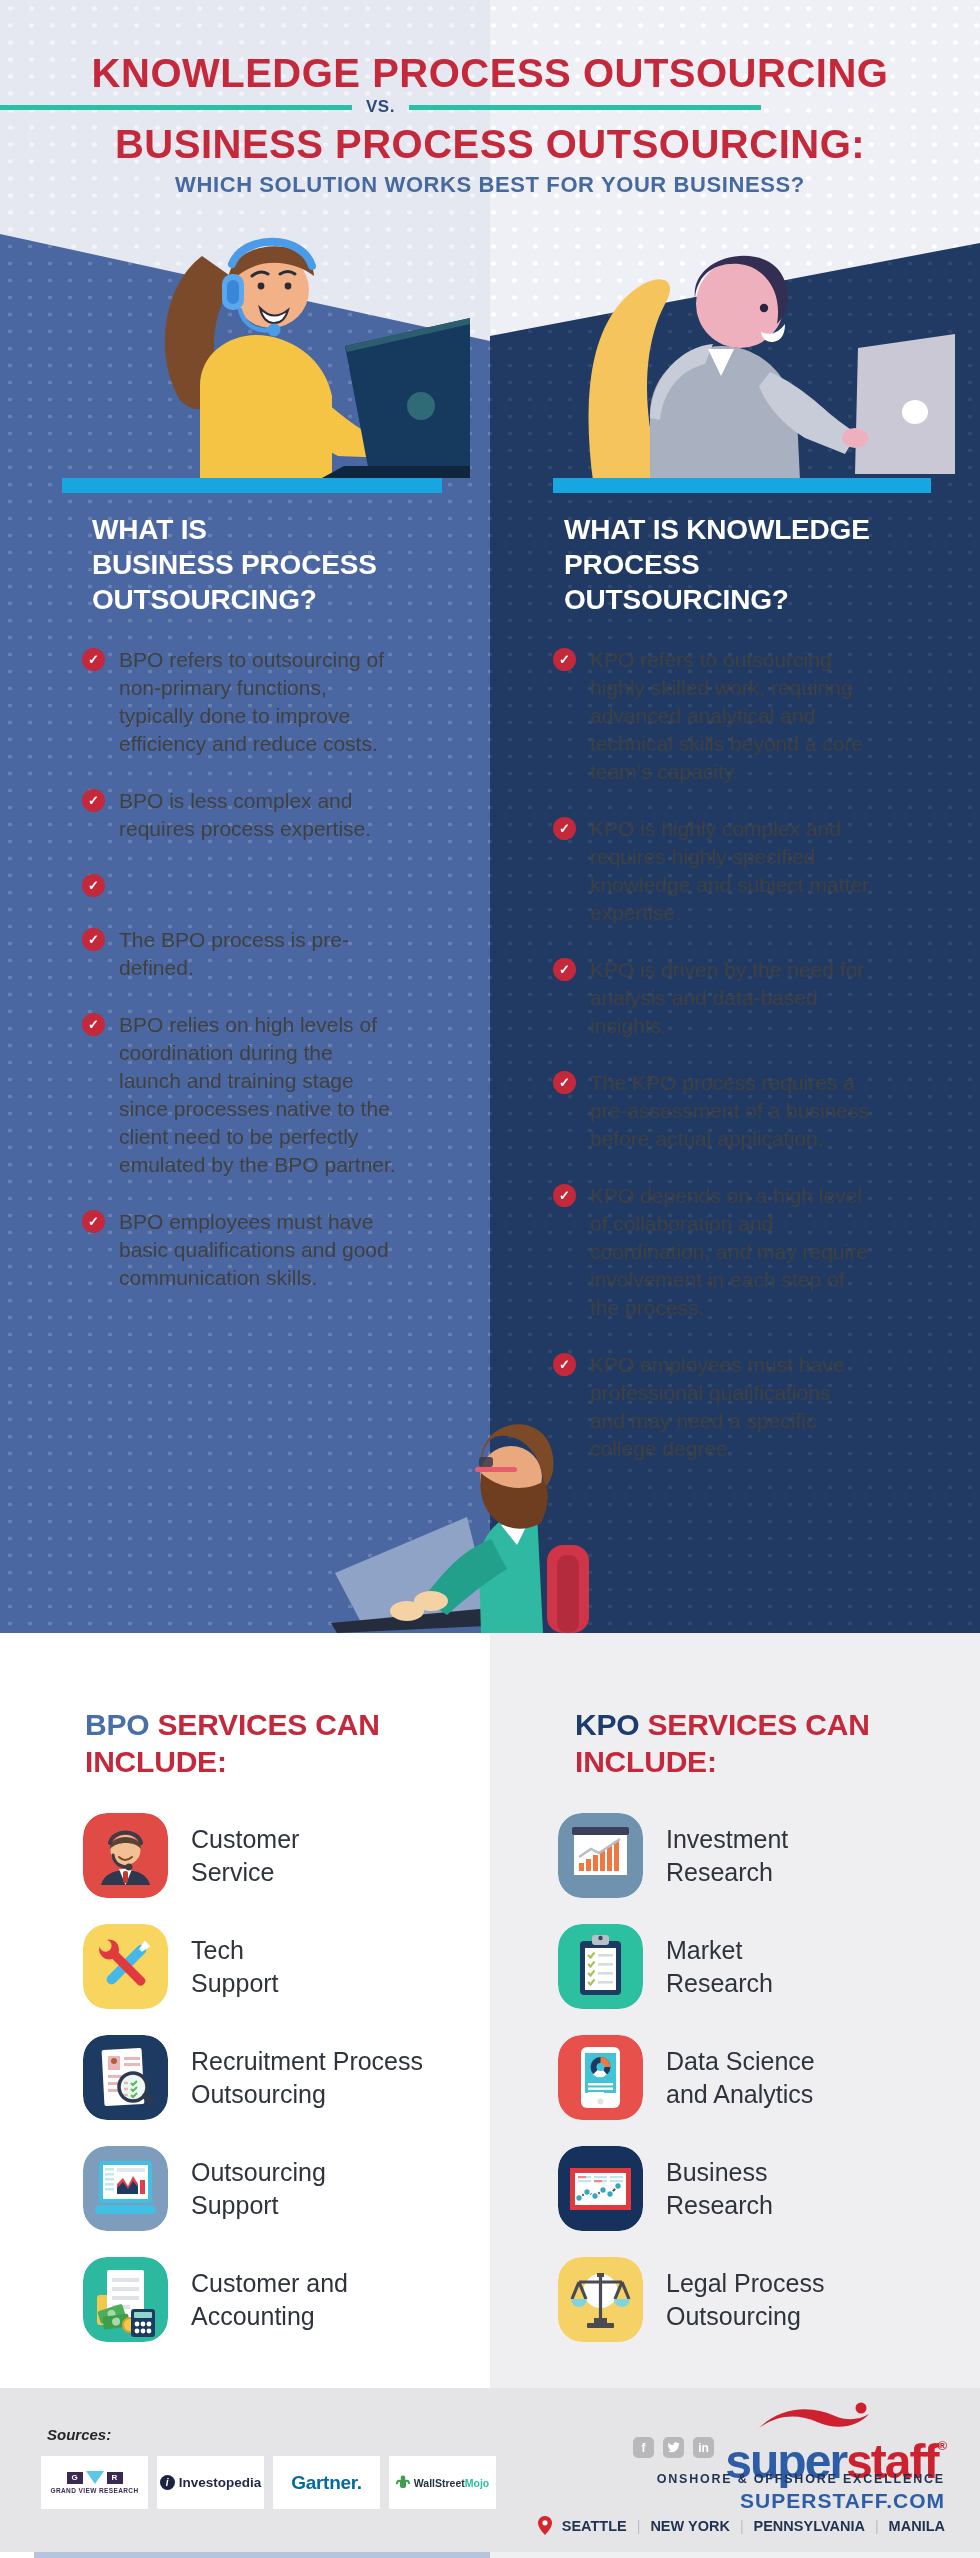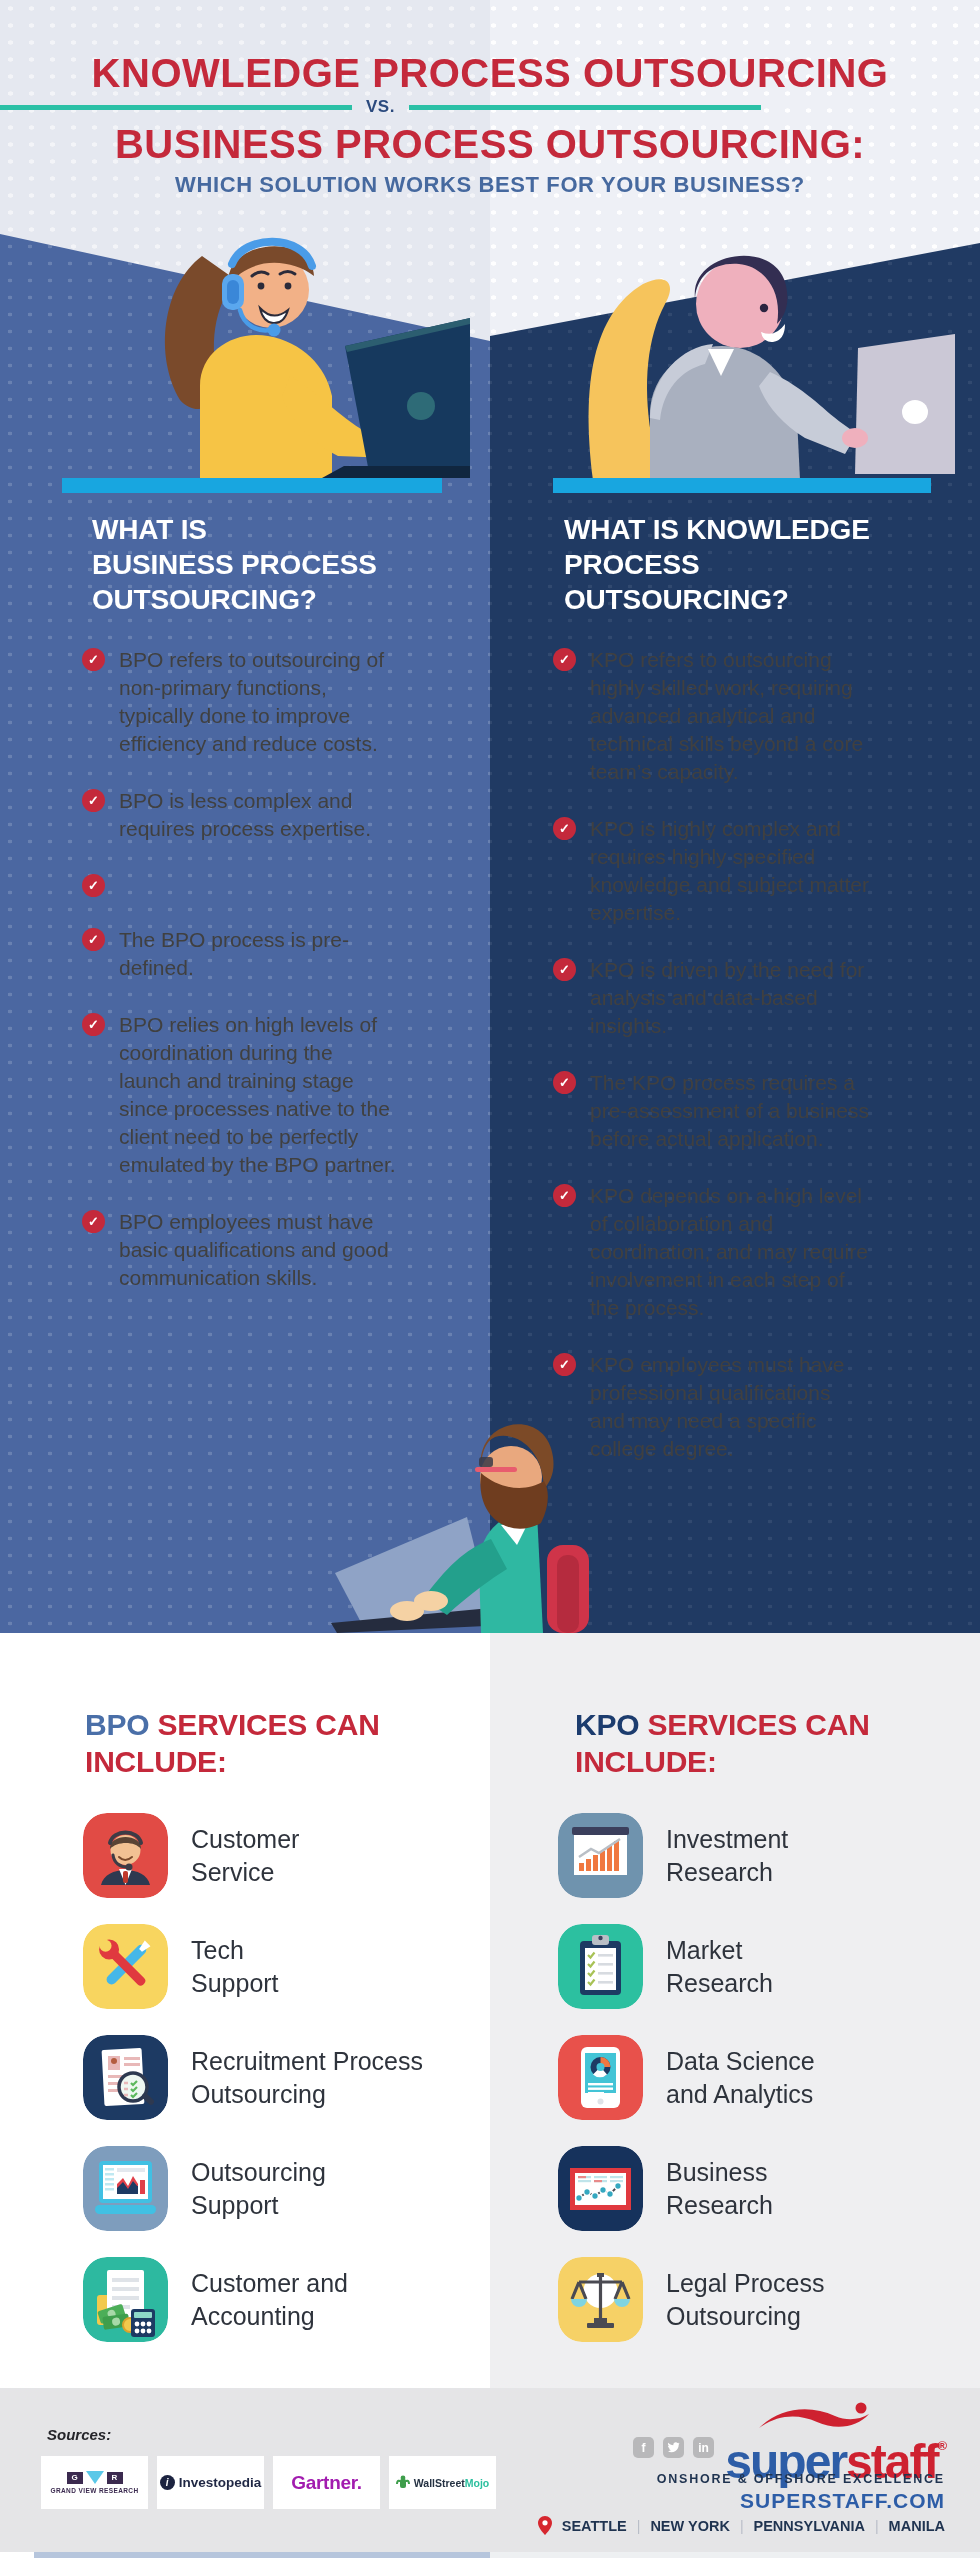--- a/index.html
+++ b/index.html
@@ -64,21 +64,21 @@
   .sources-label{position:absolute;left:47px;top:38px;font-size:15px;font-style:italic;font-weight:700;color:#25252a;}
   .logo-row{position:absolute;left:41px;top:68px;display:flex;gap:9px;}
   .logo-box{width:107px;height:53px;background:#fff;display:flex;flex-direction:column;align-items:center;justify-content:center;}
   .gvr-letters{display:flex;align-items:center;gap:3px;}
   .gvr-sq{width:16px;height:12px;background:#3b2a4f;color:#fff;font-size:8px;font-weight:800;display:flex;align-items:center;justify-content:center;}
   .gvr-tri{width:0;height:0;border-left:9px solid transparent;border-right:9px solid transparent;border-top:13px solid #5bc8e8;}
   .gvr-caption{margin-top:3px;font-size:6.5px;font-weight:700;letter-spacing:.4px;color:#3b2a4f;}
   .invp{display:flex;align-items:center;gap:4px;}
   .invp-dot{width:15px;height:15px;border-radius:50%;background:#1c2340;color:#fff;font-size:10px;font-style:italic;font-weight:700;display:flex;align-items:center;justify-content:center;}
   .invp-text{font-size:13.5px;color:#1f2744;font-weight:700;}
-  .gartner-text{font-size:19px;font-weight:700;color:#a21caf;letter-spacing:-.3px;}
+  .gartner-text{font-size:19px;font-weight:700;color:#0369a1;letter-spacing:-.3px;}
   .wsm{display:flex;align-items:center;gap:4px;}
   .wsm-text{font-size:10.5px;font-weight:800;color:#243142;}
   .wsm-text .mojo{color:#2bbf9e;}
   .social-row{position:absolute;left:633px;top:49px;display:flex;gap:9px;}
   .social{width:21px;height:21px;border-radius:5px;background:#b8b8ba;color:#fff;display:flex;align-items:center;justify-content:center;font-size:12px;font-weight:700;}
   .brand{position:absolute;right:33px;top:0;width:420px;text-align:right;}
   .brand-logo{position:absolute;right:0;top:34px;font-size:48px;line-height:48px;font-weight:800;letter-spacing:-2px;white-space:nowrap;}
   .brand-logo .sup{color:#2d5da7;} .brand-logo .sta{color:#ce2130;}
   .brand-reg{color:#ce2130;font-size:13px;vertical-align:28px;letter-spacing:0;}
   .swoosh{position:absolute;right:70px;top:14px;}

